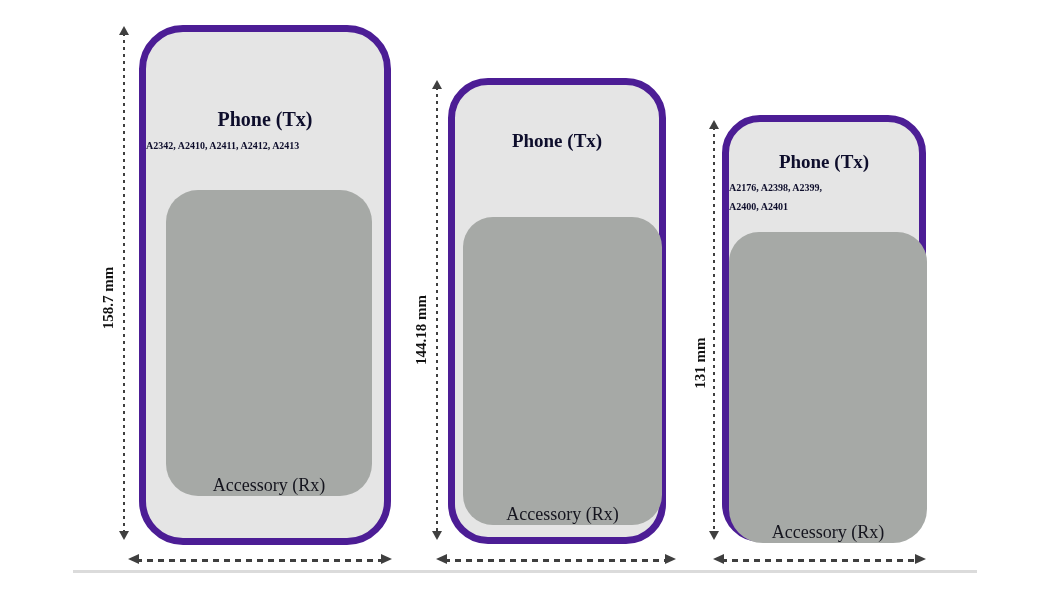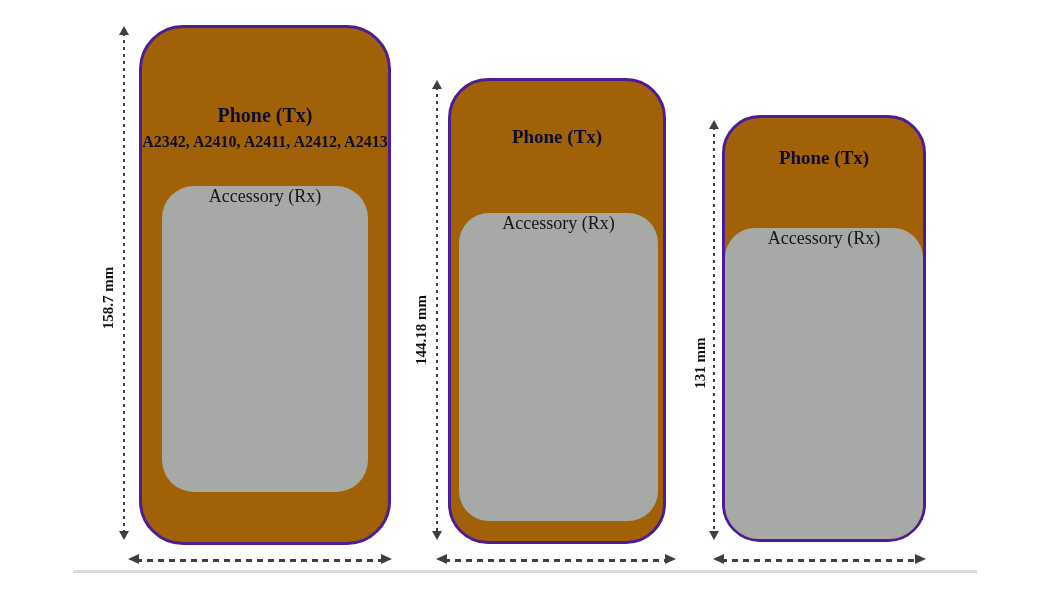--- a/index.html
+++ b/index.html
@@ -9,50 +9,50 @@
     height: 600px;
     background: #ffffff;
     overflow: hidden;
     font-family: "Liberation Serif", serif;
   }
 
   
   .phone {
     position: absolute;
     box-sizing: border-box;
-    background: #a16207;
-    border: 3px solid #4c1d95;
+    background: #e5e5e5;
+    border: 7px solid #4c1d95;
   }
   .phone1 { left: 139px; top: 25px;  width: 252px; height: 520px; border-radius: 44px; }
   .phone2 { left: 448px; top: 78px;  width: 218px; height: 466px; border-radius: 40px; }
   .phone3 { left: 722px; top: 115px; width: 204px; height: 427px; border-radius: 38px; }
 
   .ptitle {
     position: absolute; left: 0; right: 0;
     text-align: center; font-weight: bold;
     color: #0E0E2C; line-height: 24px;
   }
   .phone1 .ptitle { top: 75px; font-size: 20px; }
   .phone2 .ptitle { top: 44px; font-size: 19px; }
   .phone3 .ptitle { top: 28px; font-size: 19px; }
 
   .pmodels {
     position: absolute; left: 0; right: 0;
-    text-align: center; font-weight: bold;
-    font-size: 16px; line-height: 19px; color: #0E0E2C;
+    text-align: left; font-weight: bold;
+    font-size: 10px; line-height: 19px; color: #0E0E2C;
   }
   .phone1 .pmodels { top: 104px; }
   .phone2 .pmodels { top: 74px; }
   .phone3 .pmodels { top: 56px; }
   .pmodels span { display: block; }
 
   .accessory {
     position: absolute;
     background: #A6A9A6;
-    display: flex; align-items: flex-start; justify-content: center;
+    display: flex; align-items: flex-end; justify-content: center;
   }
   .acc1 { left: 20px; top: 158px; width: 206px; height: 306px; border-radius: 32px; }
   .acc2 { left: 8px;  top: 132px; width: 199px; height: 308px; border-radius: 30px; }
   .acc3 { left: 0;    top: 110px; width: 198px; height: 311px; border-radius: 30px 30px 34px 34px; }
   .alabel { font-size: 18px; color: #15151E; }
 
   
   .vdim { position: absolute; width: 0; }
   .vdim1 { left: 124px; top: 26px;  height: 514px; }
   .vdim2 { left: 437px; top: 80px;  height: 460px; }
@@ -155,20 +155,24 @@
 
   <div class="vdim vdim3">
     <div class="head-up"></div>
     <div class="vline"></div>
     <div class="head-down"></div>
   </div>
   <div class="vlabel vlabel3">131 mm</div>
 
   <div class="phone phone3">
     <div class="ptitle">Phone (Tx)</div>
+    <div class="pmodels">
+      <span>A2176, A2398, A2399,</span>
+      <span>A2400, A2401</span>
+    </div>
     <div class="accessory acc3">
       <span class="alabel">Accessory (Rx)</span>
     </div>
   </div>
   <div class="hdim hdim3">
     <div class="head-left"></div>
     <div class="hline"></div>
     <div class="head-right"></div>
   </div>
 

